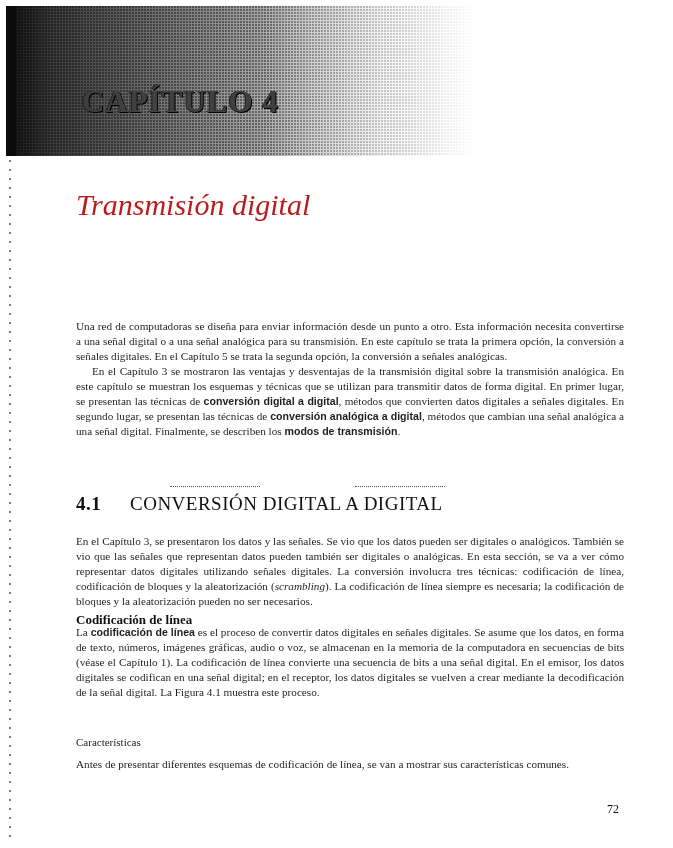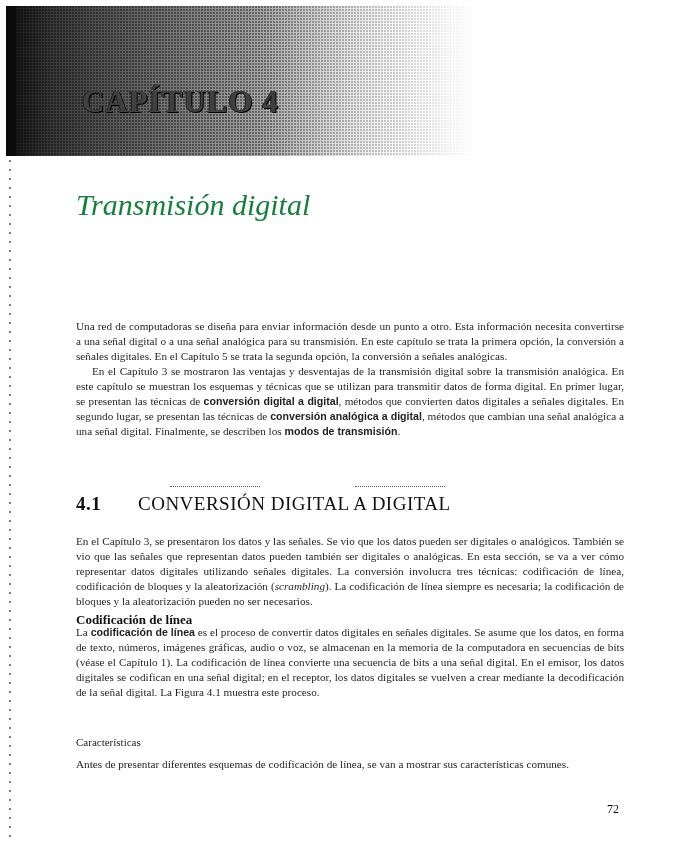--- a/index.html
+++ b/index.html
@@ -19,41 +19,41 @@
       position: absolute; left: 6px; top: 6px; width: 10px; height: 150px; background: #0b0b0b;
     }
     .chapter-label {
       position: absolute; left: 82px; top: 84px;
       font-family: "Liberation Serif", serif; font-size: 31px; font-weight: bold;
       letter-spacing: 1px; color: #404040;
       text-shadow: 1px 1px 0 #000, -1px 0 0 #222;
     }
     .chapter-title {
       position: absolute; left: 76px; top: 188px;
-      font-family: "Liberation Serif", serif; font-style: italic; font-size: 30px; color: #15803d;
+      font-family: "Liberation Serif", serif; font-style: italic; font-size: 30px; color: #b91c1c;
     }
     .margin-dots {
       position: absolute; left: 9px; top: 160px; width: 2px; height: 680px;
       background: repeating-linear-gradient(180deg, #444 0 2px, transparent 2px 9px);
       opacity: 0.7;
     }
     .text-block {
       position: absolute; left: 76px; width: 548px;
       font-size: 11.2px; line-height: 15px; text-align: justify; color: #1f1f1f;
     }
     .text-block p { margin: 0; }
     .text-block p.indent { text-indent: 16px; }
     #intro { top: 319px; }
     .section-rules {
       position: absolute; top: 486px; left: 170px; width: 400px; height: 2px;
     }
     .section-rules .r1 { position: absolute; left: 0; width: 90px; top: 0; border-top: 1px dotted #555; }
     .section-rules .r2 { position: absolute; left: 185px; width: 90px; top: 0; border-top: 1px dotted #555; }
     .section-heading {
-      position: absolute; left: 76px; top: 493px; display: flex; gap: 8px;
+      position: absolute; left: 76px; top: 493px; display: flex; gap: 0;
       font-size: 19px; letter-spacing: 0.5px; color: #111;
     }
     .section-heading .num { width: 54px; font-weight: bold; }
     .section-heading .title { font-weight: normal; }
     #sec41 { top: 522px; margin-top: 12px; }
     .sub-heading {
       position: absolute; left: 76px; top: 612px;
       font-size: 13px; font-weight: bold; color: #111;
     }
     #linecoding { top: 625px; }

